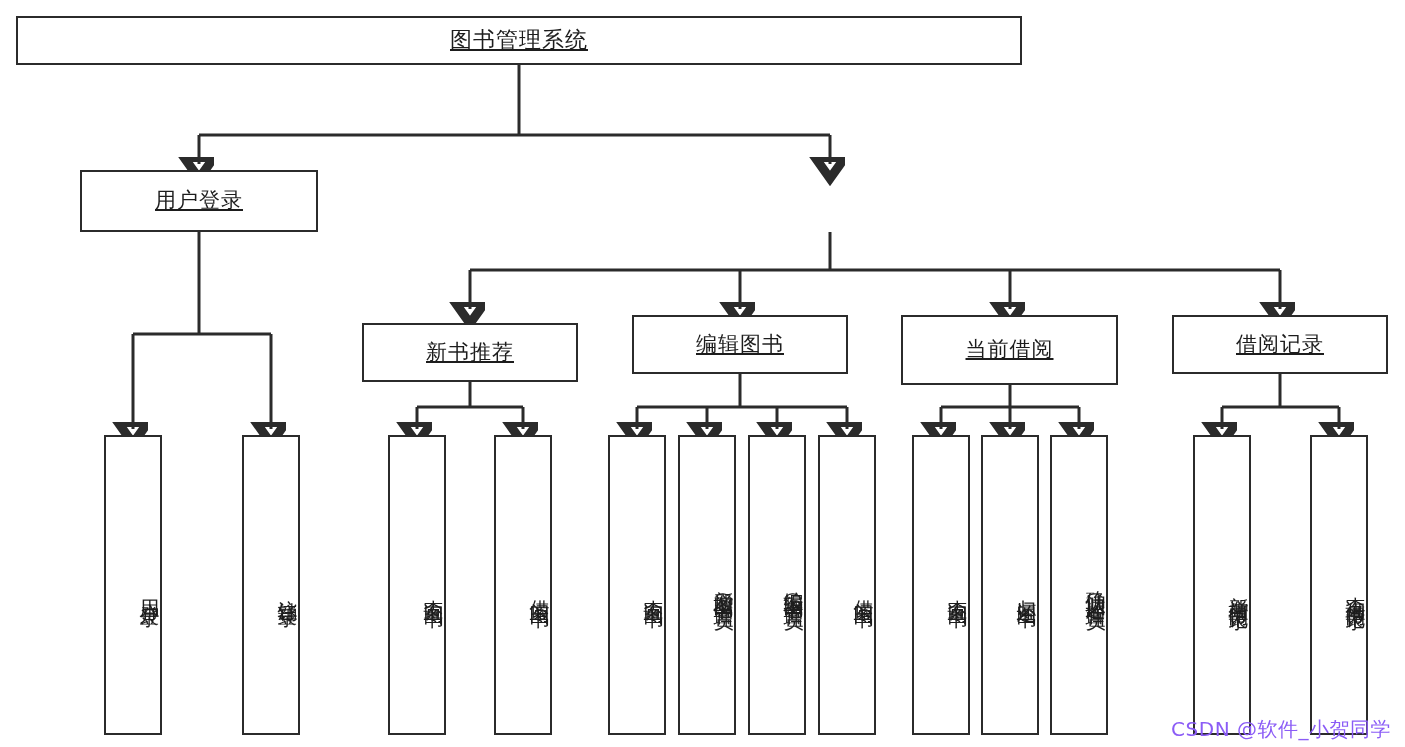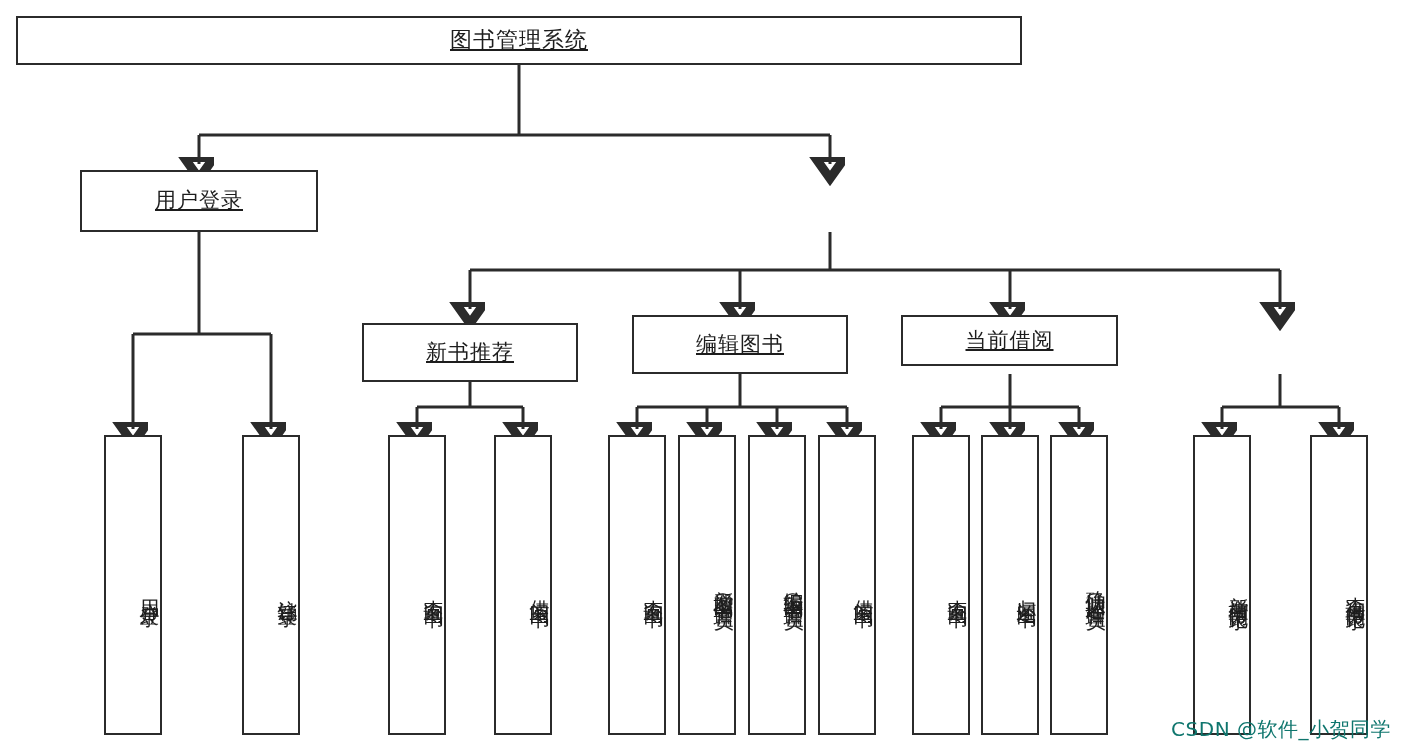--- a/index.html
+++ b/index.html
@@ -67,21 +67,21 @@
   svg.links line, svg.links path {
     stroke: #2b2b2b;
     stroke-width: 3;
     fill: none;
   }
   .watermark {
     position: absolute;
     right: 14px;
     bottom: 4px;
     font-size: 20px;
-    color: #0f766e;
+    color: #8b5cf6;
     letter-spacing: 0.5px;
     white-space: nowrap;
   }
 </style>
 </head>
 <body>
 
 <div id="canvas">
 
   <svg class="links" viewBox="0 0 1405 747">
@@ -144,24 +144,27 @@
 
 
   <div class="node h" style="left:362px; top:315px; width:216px; height:59px;margin-top:8px;">
     <span>新书推荐</span>
   </div>
 
   <div class="node h" style="left:632px; top:315px; width:216px; height:59px;">
     <span>编辑图书</span>
   </div>
 
-  <div class="node h" style="left:901px; top:315px; width:217px; height:51px;">
+  <div class="node h" style="left:901px; top:315px; width:217px; height:70px;">
     <span>当前借阅</span>
   </div>
 
+  <div class="node h" style="left:1172px; top:315px; width:216px; height:59px;">
+    <span>借阅记录</span>
+  </div>
 
   <div class="node v" style="left:104px; top:435px; width:58px; height:300px;">
     <span class="vlabel">用户登录</span>
   </div>
 
   <div class="node v" style="left:242px; top:435px; width:58px; height:300px;">
     <span class="vlabel">注销登录</span>
   </div>
 
   <div class="node v" style="left:388px; top:435px; width:58px; height:300px;">

